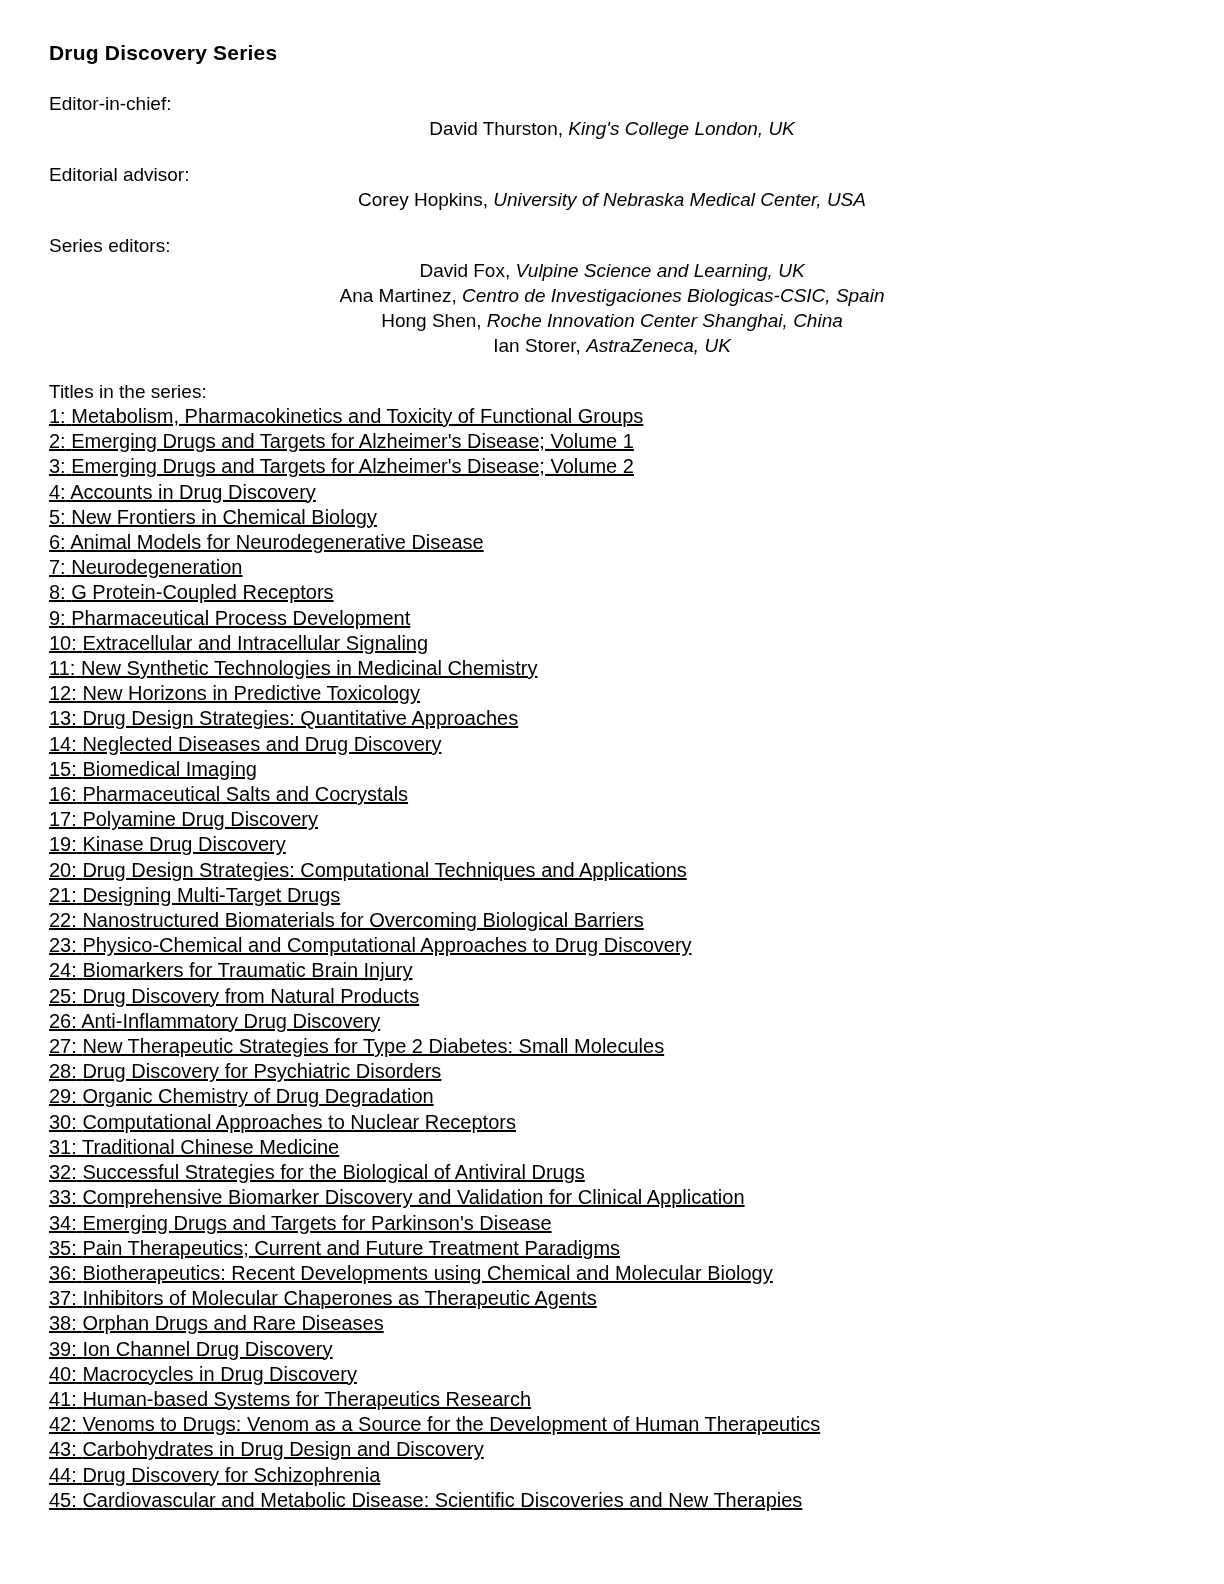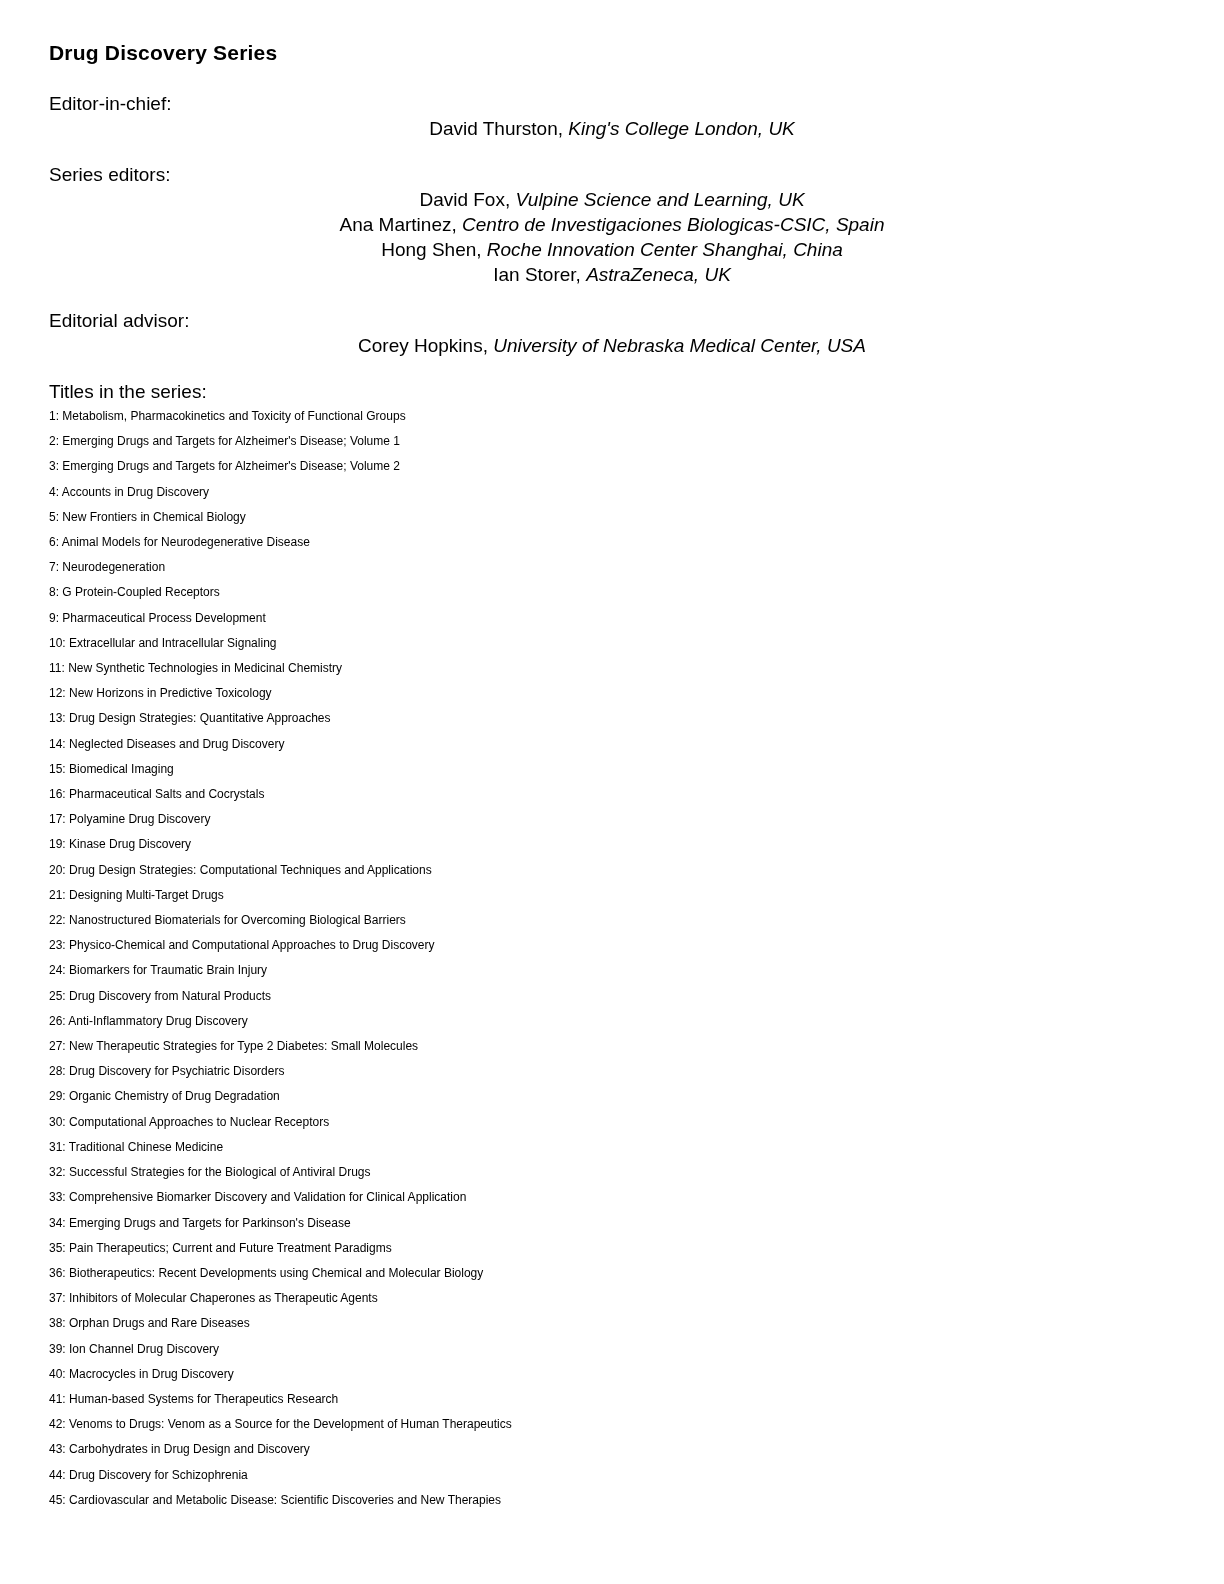--- a/index.html
+++ b/index.html
@@ -48,23 +48,24 @@
   .person-line .affiliation {
     font-style: italic;
   }
   .titles-list {
     margin: 0;
     padding: 0;
     list-style: none;
   }
   .title-row {
     margin: 0;
-    font-size: 12px;
+    font-size: 20px;
     line-height: 25.2px;
     white-space: nowrap;
+    text-decoration: underline;
   }
   .title-num {
     display: inline;
   }
   .title-text {
     display: inline;
   }
 </style>
 </head>
 <body>
@@ -75,54 +76,54 @@
 
   <div class="section">
     <p class="section-label">Editor-in-chief:</p>
     <p class="person-line">
       <span class="person-name">David Thurston,</span>
       <span class="affiliation">King's College London, UK</span>
     </p>
   </div>
 
   <div class="section">
-    <p class="section-label">Series editors:</p>
-    <div>
-
-        <p class="person-line">
-          <span class="person-name">David Fox,</span>
-          <span class="affiliation">Vulpine Science and Learning, UK</span>
-        </p>
-
-        <p class="person-line">
-          <span class="person-name">Ana Martinez,</span>
-          <span class="affiliation">Centro de Investigaciones Biologicas-CSIC, Spain</span>
-        </p>
-
-        <p class="person-line">
-          <span class="person-name">Hong Shen,</span>
-          <span class="affiliation">Roche Innovation Center Shanghai, China</span>
-        </p>
-
-        <p class="person-line">
-          <span class="person-name">Ian Storer,</span>
-          <span class="affiliation">AstraZeneca, UK</span>
-        </p>
-      </div>
-  </div>
-
-  <div class="section">
     <p class="section-label">Editorial advisor:</p>
     <p class="person-line">
       <span class="person-name">Corey Hopkins,</span>
       <span class="affiliation">University of Nebraska Medical Center, USA</span>
     </p>
   </div>
 
   <div class="section">
+    <p class="section-label">Series editors:</p>
+    <div>
+
+        <p class="person-line">
+          <span class="person-name">David Fox,</span>
+          <span class="affiliation">Vulpine Science and Learning, UK</span>
+        </p>
+
+        <p class="person-line">
+          <span class="person-name">Ana Martinez,</span>
+          <span class="affiliation">Centro de Investigaciones Biologicas-CSIC, Spain</span>
+        </p>
+
+        <p class="person-line">
+          <span class="person-name">Hong Shen,</span>
+          <span class="affiliation">Roche Innovation Center Shanghai, China</span>
+        </p>
+
+        <p class="person-line">
+          <span class="person-name">Ian Storer,</span>
+          <span class="affiliation">AstraZeneca, UK</span>
+        </p>
+      </div>
+  </div>
+
+  <div class="section">
     <p class="section-label">Titles in the series:</p>
     <div class="titles-list">
 
         <p class="title-row">
           <span class="title-num">1:</span>
           <span class="title-text">Metabolism, Pharmacokinetics and Toxicity of Functional Groups</span>
         </p>
 
         <p class="title-row">
           <span class="title-num">2:</span>

